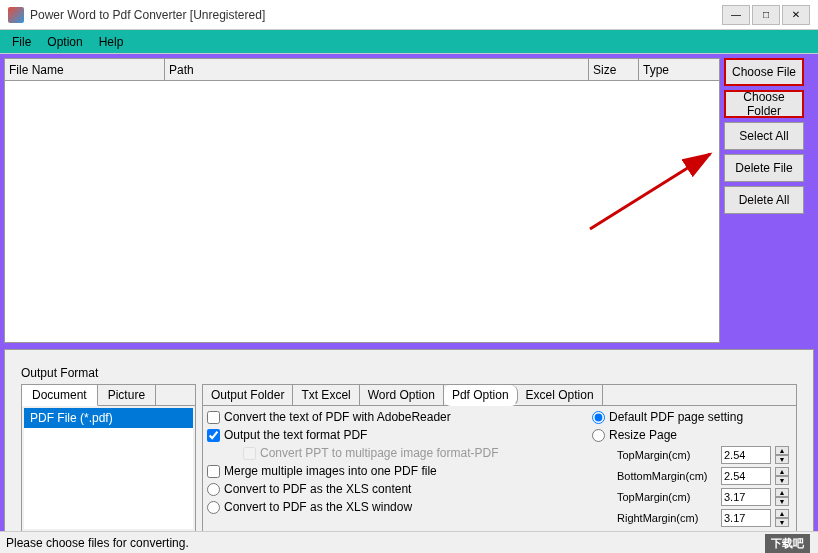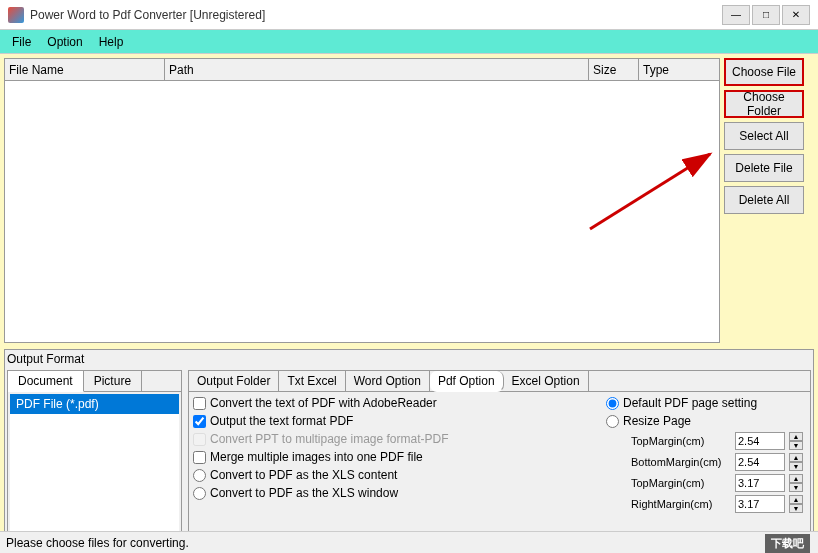--- a/index.html
+++ b/index.html
@@ -46,40 +46,40 @@
       border: 1px solid #bbb;
       cursor: pointer;
       display: flex;
       align-items: center;
       justify-content: center;
       font-size: 10px;
     }
 
     
     .menu-bar {
-      background: #5eead4;
+      background: #14b8a6;
       height: 24px;
       display: flex;
       align-items: center;
       padding: 8px 4px;
       border-bottom: 1px solid #ccc;
     }
     .menu-item {
       padding: 2px 8px;
       cursor: pointer;
       font-size: 12px;
       color: #000;
     }
 
     
     .main-content {
       display: flex;
       flex-direction: column;
       height: calc(553px - 54px);
-      background: #fef9c3;
+      background: #8b5cf6;
       padding: 4px;
     }
 
     
     .file-list-area {
       display: flex;
       gap: 4px;
       flex: 0 0 285px;
     }
 
@@ -138,21 +138,21 @@
     .action-btn.highlighted {
       border: 2px solid #cc0000;
     }
 
     
     .output-format-section {
       flex: 1;
       border: 1px solid #999;
       margin-top: 6px;
       background: #f0f0f0;
-      padding: 2px;
+      padding: 16px;
       display: flex;
       flex-direction: column;
     }
     .section-label {
       font-size: 12px;
       font-weight: normal;
       margin-bottom: 4px;
       color: #000;
     }
 
@@ -254,20 +254,21 @@
       margin-bottom: 4px;
       font-size: 12px;
     }
     .checkbox-item input[type="checkbox"] {
       width: 13px;
       height: 13px;
       cursor: pointer;
     }
     .checkbox-item.disabled {
       color: #999;
+      margin-left: 36px;
     }
     .checkbox-item.disabled input {
       opacity: 0.5;
     }
 
     .radio-item {
       display: flex;
       align-items: center;
       gap: 4px;
       margin-bottom: 4px;

